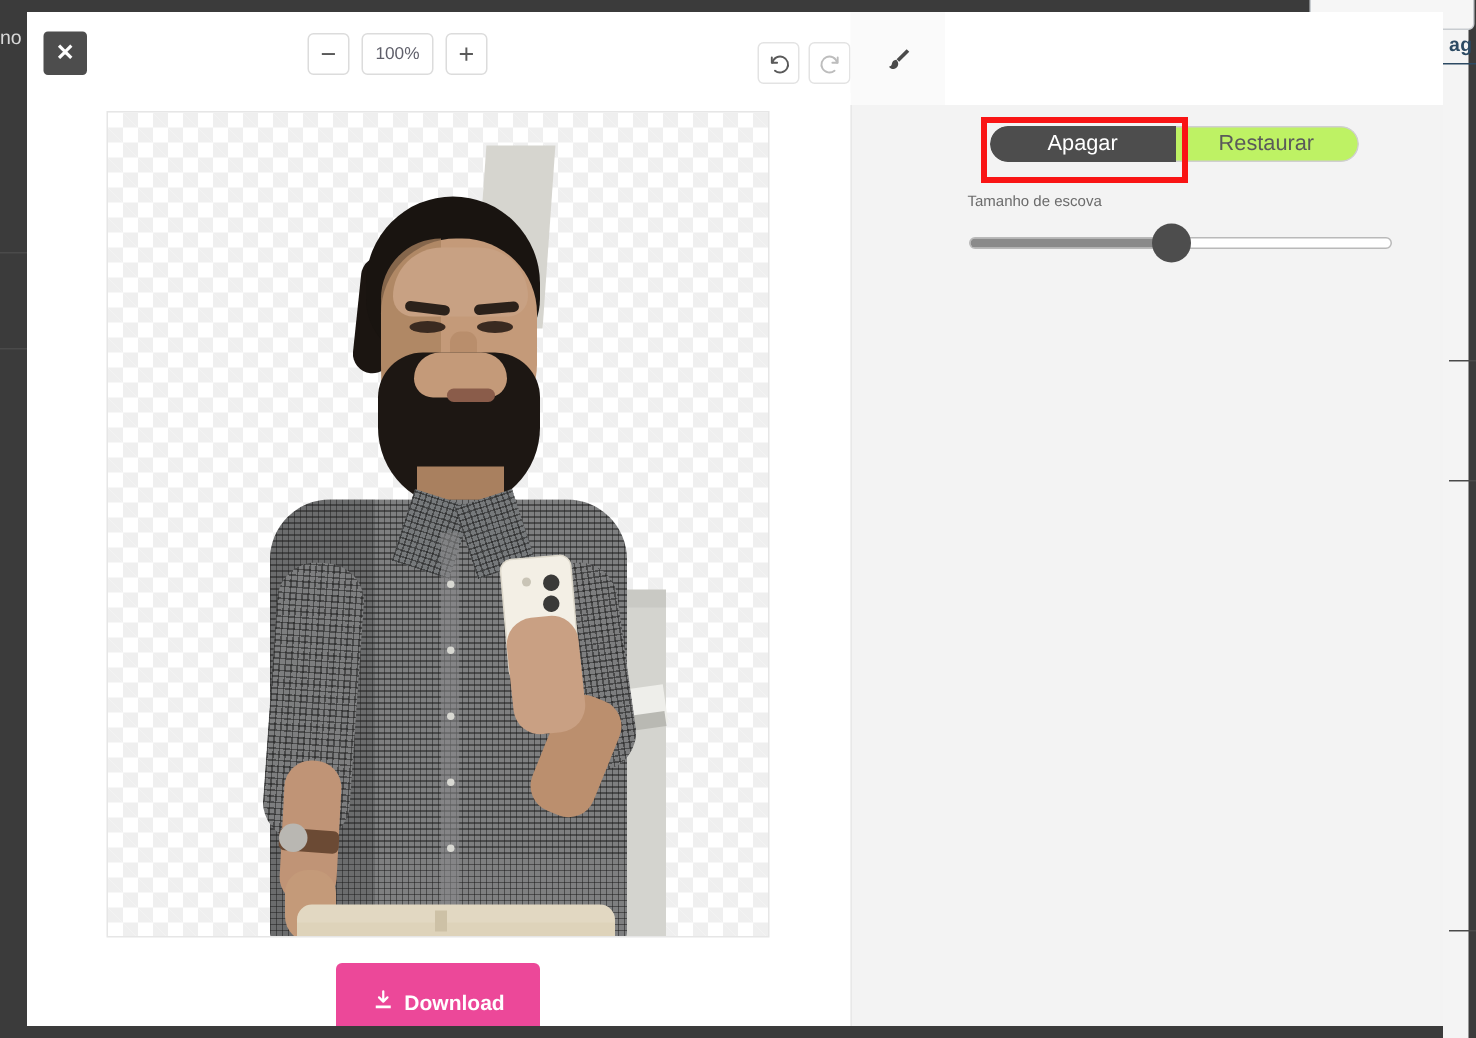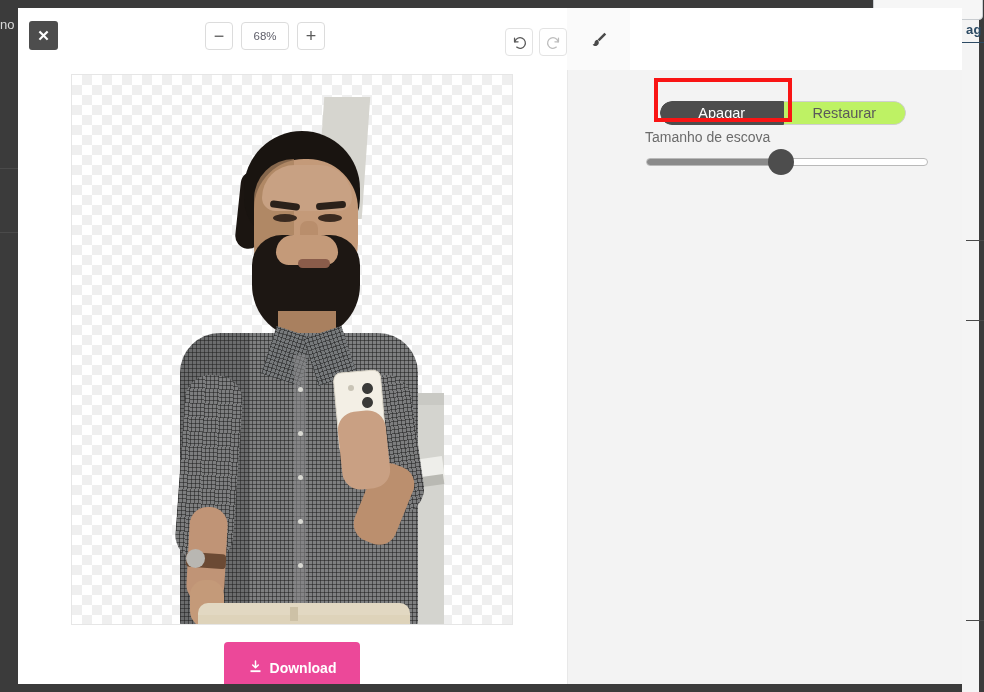--- a/index.html
+++ b/index.html
@@ -508,21 +508,20 @@
 
   #toggle-group {
     position: absolute;
     left: 92px;
     top: 14px;
     display: flex;
     width: 246px;
     height: 24px;
     border-radius: 16px;
     overflow: hidden;
-    margin-top: 17px;
   }
   .toggle-btn {
     flex: 1;
     border: 1px solid #cfcfcf;
     background: #bef264;
     color: #5a5a5a;
     font-size: 14.5px;
     cursor: pointer;
     display: flex;
     align-items: center;
@@ -549,21 +548,21 @@
     width: 138px;
     height: 44px;
     border: 4px solid #f91414;
     pointer-events: none;
   }
 
   #brush-label {
     position: absolute;
     left: 77px;
     top: 59px;
-    font-size: 14px;
+    font-size: 10px;
     color: #6b6b6b;
   }
 
   #slider-wrap {
     position: absolute;
     left: 78px;
     top: 79px;
     width: 282px;
     height: 26px;
   }
@@ -608,21 +607,21 @@
 </div>
 
 <div id="modal">
 
   <div id="toolbar">
 
     <button id="close-btn">✕</button>
 
     <div id="zoom-group">
       <button class="zoom-btn">−</button>
-      <div id="zoom-level">68%</div>
+      <div id="zoom-level">100%</div>
       <button class="zoom-btn">+</button>
     </div>
 
     <div id="history-group">
       <button class="history-btn">
         <svg width="17" height="17" viewBox="0 0 24 24">
           <path d="M5 6 L5 11 L10 11" fill="none" stroke="#5a5a5a" stroke-width="1.8" stroke-linecap="round" stroke-linejoin="round"></path>
           <path d="M5.5 11 A7.5 7.5 0 1 1 8 18.5" fill="none" stroke="#5a5a5a" stroke-width="1.8" stroke-linecap="round"></path>
         </svg>
       </button>

